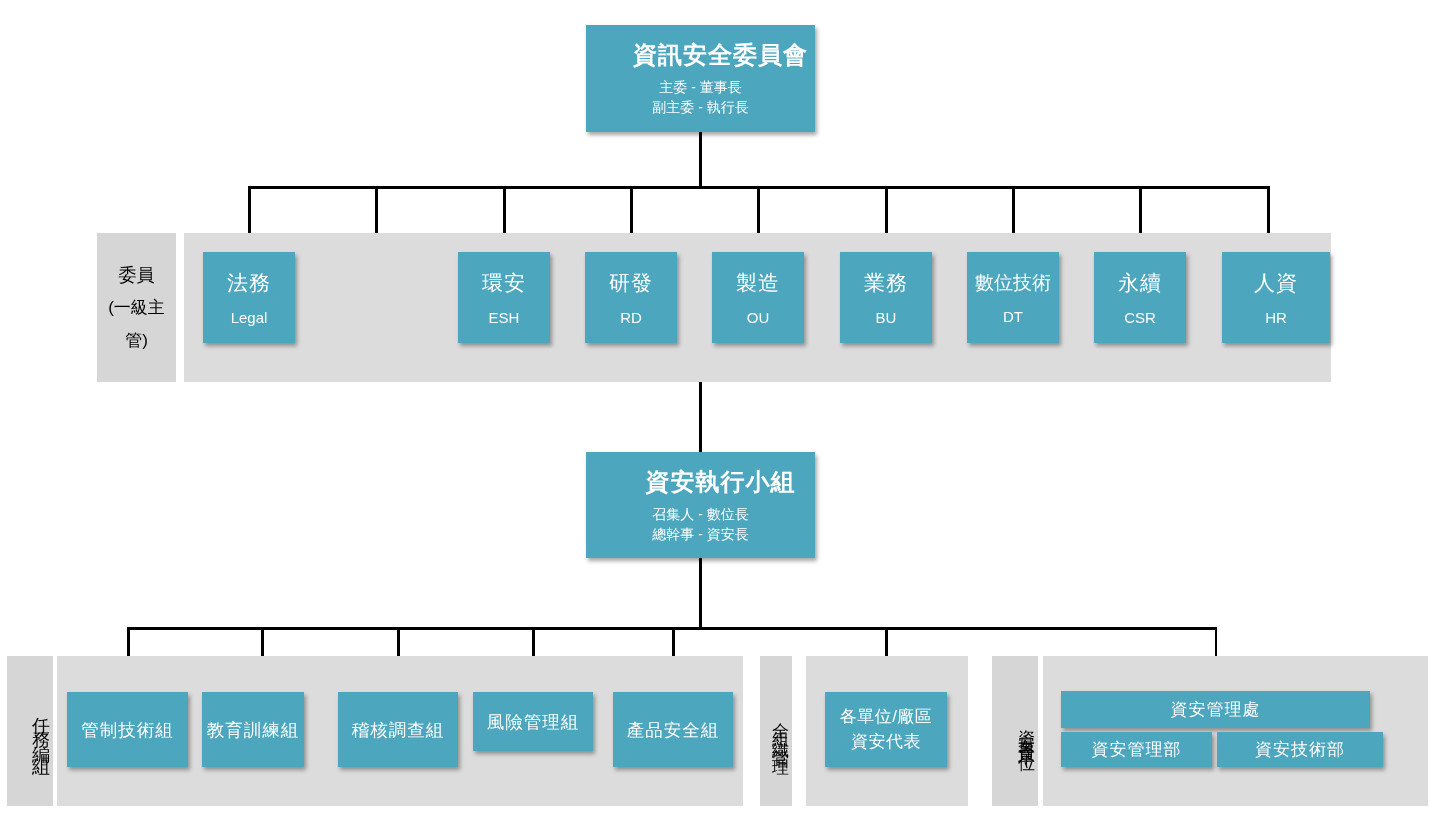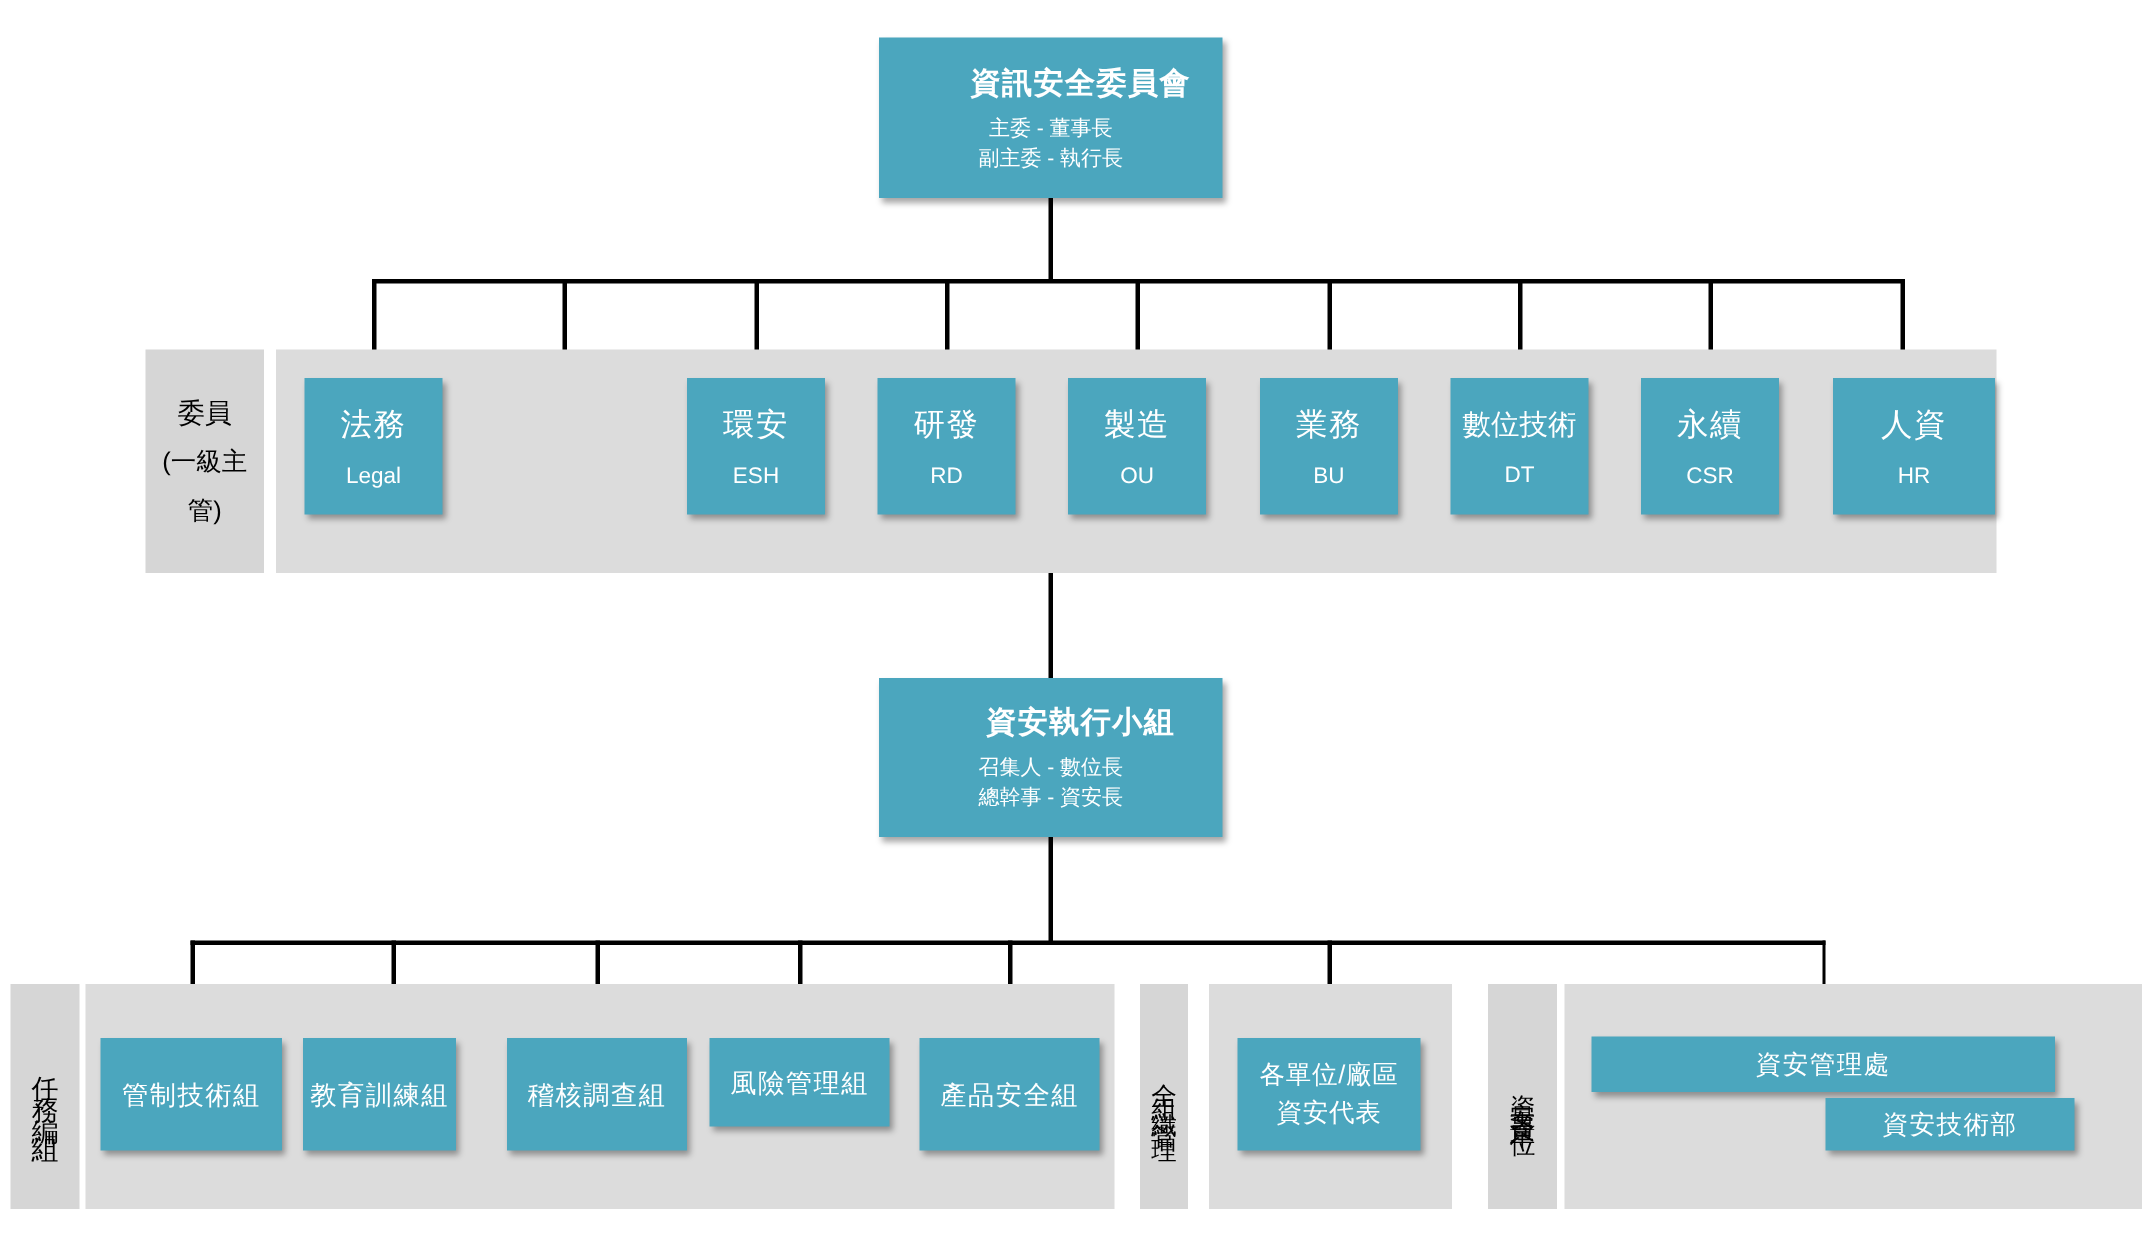--- a/index.html
+++ b/index.html
@@ -4,28 +4,28 @@
 <style>
   html,body { margin:0; padding:0; background:#ffffff; }
   .canvas {
     position:relative; width:1429px; height:822px; background:#ffffff;
     font-family:"Liberation Sans", sans-serif; overflow:hidden;
   }
   .line { position:absolute; background:#000000; }
   .band { position:absolute; background:#dcdcdc; }
   .label-band {
     position:absolute; background:#d6d6d6; color:#000;
-    display:flex; align-items:center; justify-content:center; text-align:center;
+    display:flex; align-items:center; justify-content:flex-end; text-align:center;
   }
   .tealbox {
     position:absolute; background:#4ba6be; color:#ffffff;
     display:flex; flex-direction:column; align-items:center; justify-content:center;
     text-align:center; box-shadow:2px 3px 4px rgba(0,0,0,0.35);
   }
-  .big-title { font-size:20px; font-weight:bold; letter-spacing:1px;margin-left:40px; }
+  .big-title { font-size:24px; font-weight:bold; letter-spacing:1px;margin-left:40px; }
   .big-sub { font-size:14px; line-height:1.4; margin-top:7px; }
   .member-zh { font-size:21px; letter-spacing:1px; }
   .member-en { font-size:15px; margin-top:12px; }
   .member-zh.narrow { font-size:19px; letter-spacing:0; }
   .task-label { font-size:17.5px; letter-spacing:1px;font-family:Liberation Mono, monospace; }
   .two-line { font-size:17px; line-height:1.45; letter-spacing:0.5px; }
   .dept-label { font-size:17px; letter-spacing:1px; }
   .h-label { font-size:18px; line-height:1.9; }
   .v-text {
     writing-mode:vertical-lr; text-orientation:upright;
@@ -152,17 +152,20 @@
   <div class="tealbox" style="left:825px; top:692px; width:122px; height:75px;">
     <div class="two-line">
       <div>各單位/廠區</div>
       <div>資安代表</div>
     </div>
   </div>
 
   <div class="tealbox" style="left:1061px; top:691px; width:309px; height:37px;">
     <div class="dept-label">資安管理處</div>
   </div>
+  <div class="tealbox" style="left:1061px; top:732px; width:151px; height:35px;">
+    <div class="dept-label">資安管理部</div>
+  </div>
   <div class="tealbox" style="left:1217px; top:732px; width:166px; height:35px;">
     <div class="dept-label">資安技術部</div>
   </div>
 
 </div>
 
 </body></html>

